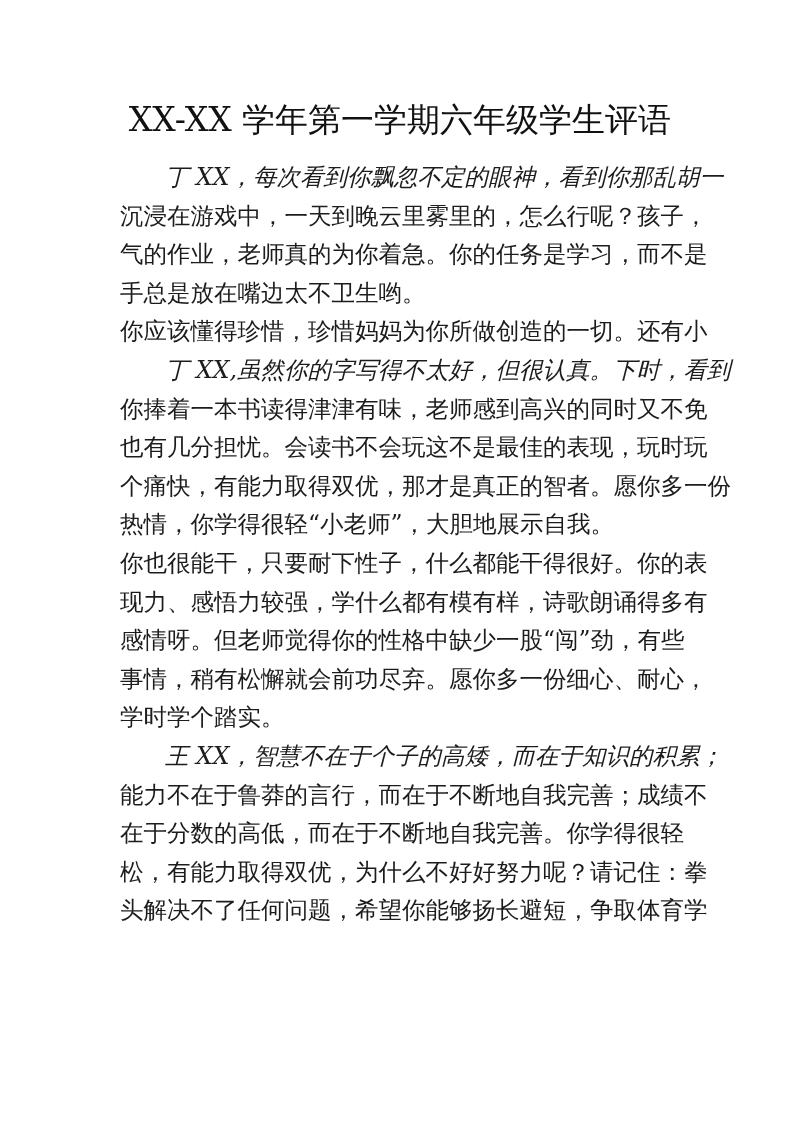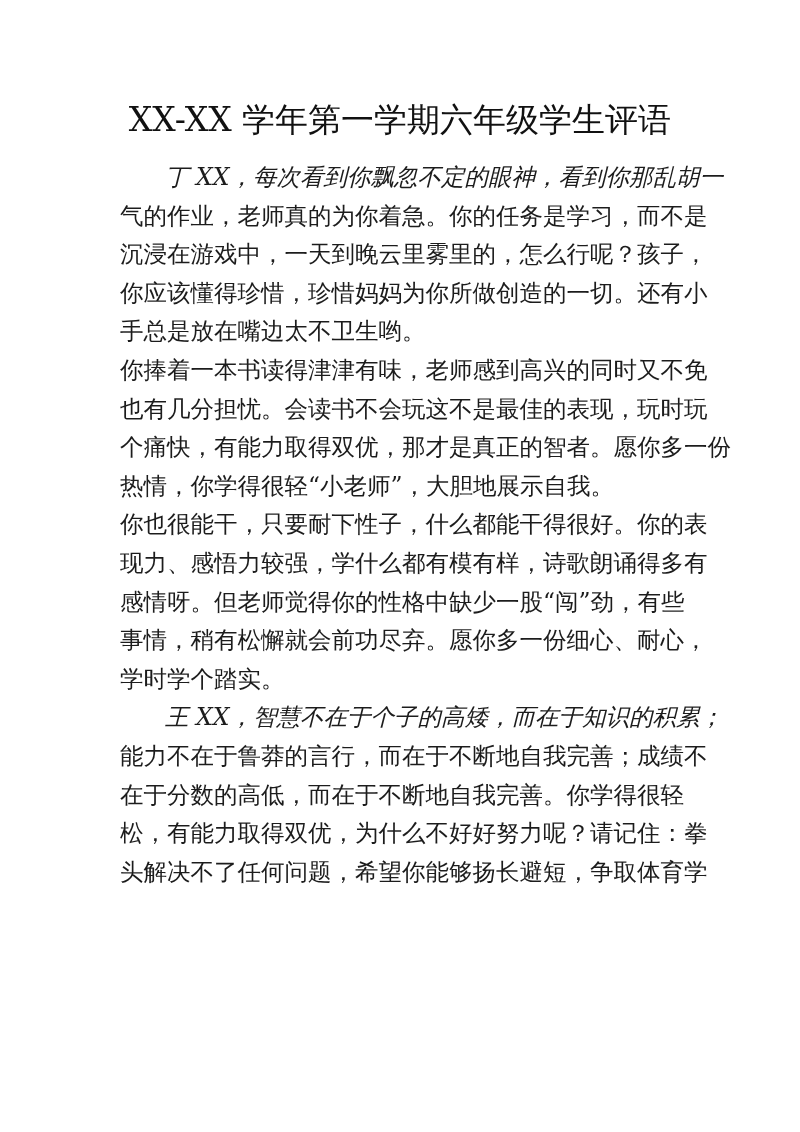--- a/index.html
+++ b/index.html
@@ -62,27 +62,28 @@
 </head>
 <body>
 
 <div class="page">
   <h1 class="title">XX-XX 学年第一学期六年级学生评语</h1>
 
   <div class="body">
 
     <div>
       <div class="line indent">丁 XX，每次看到你飘忽不定的眼神，看到你那乱胡一</div>
+      <div class="line">沉浸在游戏中，一天到晚云里雾里的，怎么行呢？孩子，</div>
       <div class="line">气的作业，老师真的为你着急。你的任务是学习，而不是</div>
-      <div class="line">沉浸在游戏中，一天到晚云里雾里的，怎么行呢？孩子，</div>
+      <div class="line last">手总是放在嘴边太不卫生哟。</div>
       <div class="line">你应该懂得珍惜，珍惜妈妈为你所做创造的一切。还有小</div>
-      <div class="line last">手总是放在嘴边太不卫生哟。</div>
     </div>
 
     <div>
+      <div class="line indent">丁 XX,虽然你的字写得不太好，但很认真。下时，看到</div>
       <div class="line">你捧着一本书读得津津有味，老师感到高兴的同时又不免</div>
       <div class="line">也有几分担忧。会读书不会玩这不是最佳的表现，玩时玩</div>
       <div class="line">个痛快，有能力取得双优，那才是真正的智者。愿你多一份</div>
       <div class="line last">热情，你学得很轻“小老师”，大胆地展示自我。</div>
     </div>
 
     <div>
       <div class="line">你也很能干，只要耐下性子，什么都能干得很好。你的表</div>
       <div class="line">现力、感悟力较强，学什么都有模有样，诗歌朗诵得多有</div>
       <div class="line">感情呀。但老师觉得你的性格中缺少一股“闯”劲，有些</div>

